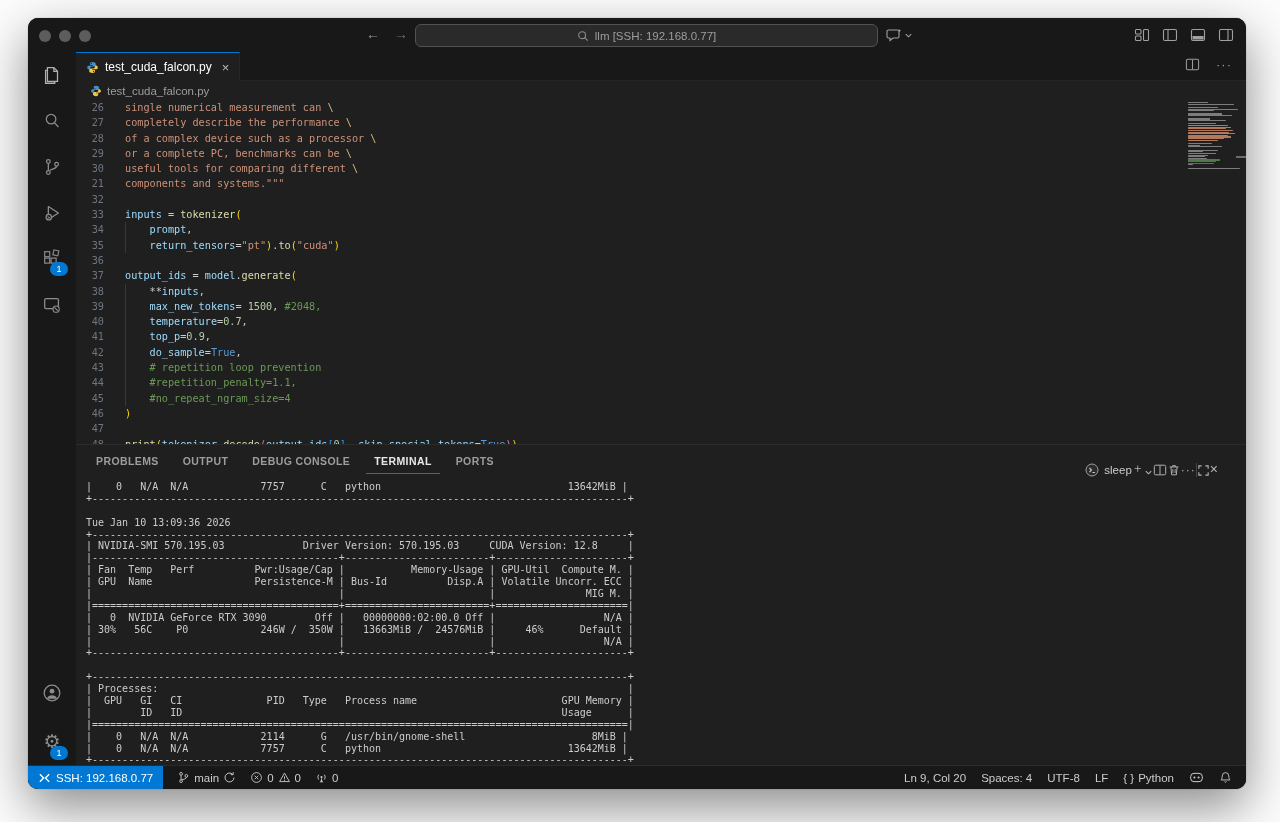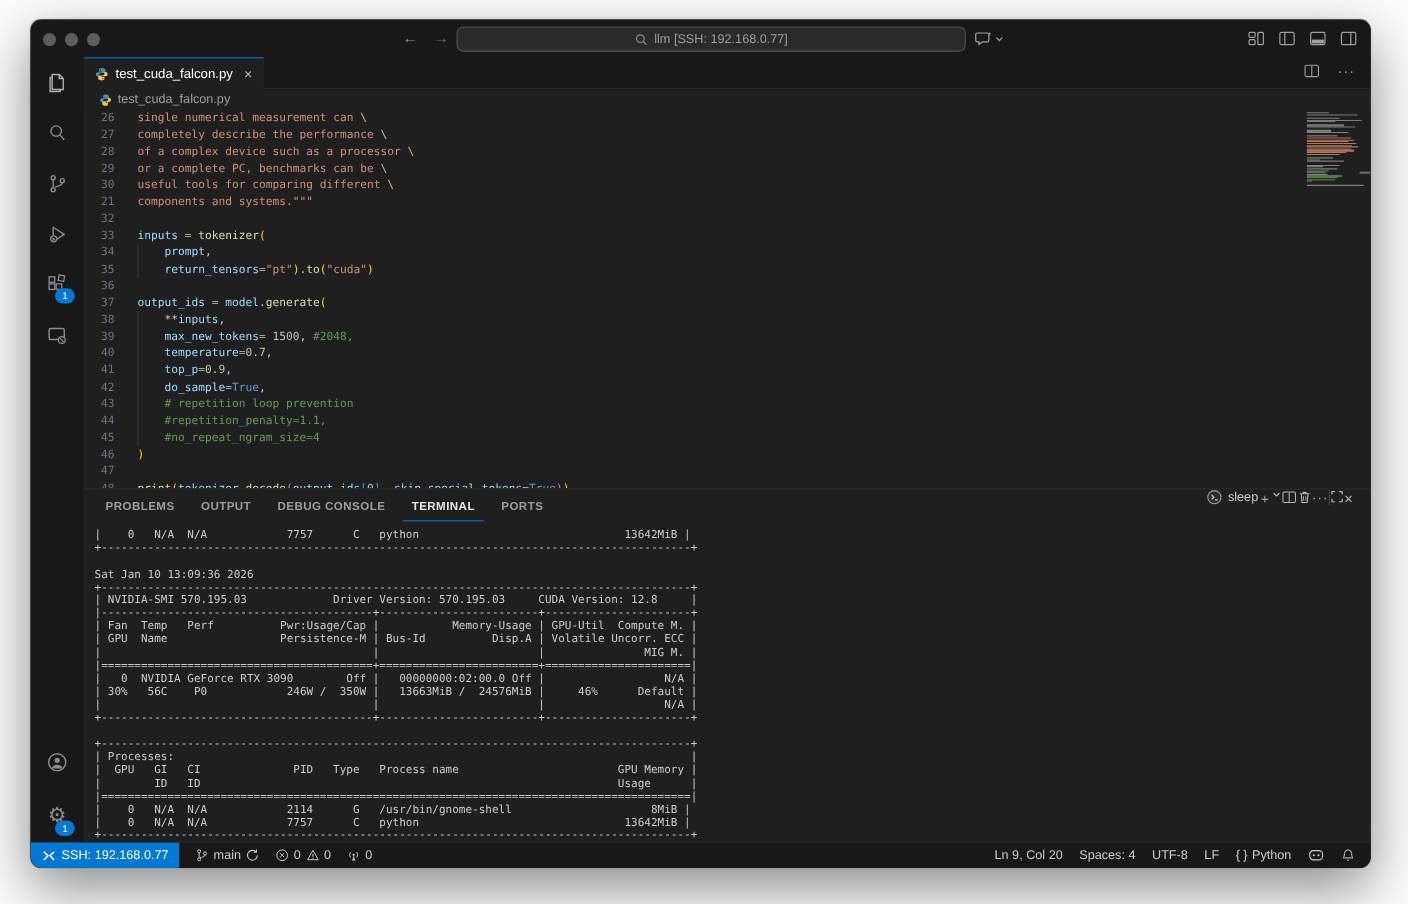--- a/index.html
+++ b/index.html
@@ -40,21 +40,21 @@
   .tok-b1{color:#ffd700;} .tok-b2{color:#da70d6;} .tok-b3{color:#179fff;}
   .minimap{position:absolute;left:1112px;top:2px;width:57px;}
   .mrow{height:1.15px;margin-bottom:0.5px;border-radius:0.5px;}
   .overview-marker{position:absolute;right:0;top:56px;width:10px;height:2px;background:#6b6b6b;}
   
   .panel{position:absolute;left:48px;top:426px;right:0;height:322px;background:#1f1f1f;border-top:1px solid #2b2b2b;}
   .panel-header{position:absolute;left:0;top:0;right:0;height:32px;display:flex;align-items:center;}
   .ptabs{display:flex;gap:8px;padding-left:12px;}
   .ptab{padding:6px 8px;font-size:10.5px;letter-spacing:.4px;color:#9d9d9d;border-bottom:1px solid transparent;font-weight:bold;}
   .ptab.active{color:#e7e7e7;border-bottom:1px solid #0078d4;}
-  .panel-actions{position:absolute;right:16px;top:0;height:32px;display:flex;align-items:flex-start;color:#b5b5b5;}
+  .panel-actions{position:absolute;right:28px;top:0;height:32px;display:flex;align-items:flex-end;color:#b5b5b5;}
   .term-sel{display:flex;align-items:center;gap:5px;font-size:11.5px;color:#cccccc;}
   .pa-sep{width:1px;height:14px;background:#444;}
   .term{position:absolute;left:10px;top:36px;right:10px;bottom:2px;font-family:"DejaVu Sans Mono",monospace;font-size:10px;line-height:11.9px;color:#cccccc;overflow:hidden;}
   .tline{white-space:pre;height:11.9px;}
   
   .statusbar{position:absolute;left:0;bottom:0;width:100%;height:23px;background:#181818;border-top:1px solid #2b2b2b;display:flex;align-items:center;font-size:11.5px;color:#cccccc;}
   .sb-remote{height:100%;display:flex;align-items:center;gap:5px;padding:0 10px;background:#0078d4;color:#ffffff;}
   .sb-item{display:flex;align-items:center;gap:4px;margin-left:14px;}
   .sb-right{margin-left:auto;display:flex;align-items:center;gap:15px;padding-right:14px;}
   .sb-right .sb-item{margin-left:0;}
@@ -304,21 +304,21 @@
             <path d="M2 5V2h3M12 5V2H9M2 9v3h3M12 9v3H9" fill="none" stroke="#b5b5b5" stroke-width="1.2"></path>
           </svg>
         <span style="font-size:14px;">×</span>
       </div>
     </div>
     <div class="term">
       <div id="term-lines">
           <div class="tline">|    0   N/A  N/A            7757      C   python                               13642MiB |</div>
           <div class="tline">+-----------------------------------------------------------------------------------------+</div>
           <div class="tline"> </div>
-          <div class="tline">Sat Jan 10 13:09:36 2026</div>
+          <div class="tline">Tue Jan 10 13:09:36 2026</div>
           <div class="tline">+-----------------------------------------------------------------------------------------+</div>
           <div class="tline">| NVIDIA-SMI 570.195.03             Driver Version: 570.195.03     CUDA Version: 12.8     |</div>
           <div class="tline">|-----------------------------------------+------------------------+----------------------+</div>
           <div class="tline">| Fan  Temp   Perf          Pwr:Usage/Cap |           Memory-Usage | GPU-Util  Compute M. |</div>
           <div class="tline">| GPU  Name                 Persistence-M | Bus-Id          Disp.A | Volatile Uncorr. ECC |</div>
           <div class="tline">|                                         |                        |               MIG M. |</div>
           <div class="tline">|=========================================+========================+======================|</div>
           <div class="tline">|   0  NVIDIA GeForce RTX 3090        Off |   00000000:02:00.0 Off |                  N/A |</div>
           <div class="tline">| 30%   56C    P0            246W /  350W |   13663MiB /  24576MiB |     46%      Default |</div>
           <div class="tline">|                                         |                        |                  N/A |</div>

